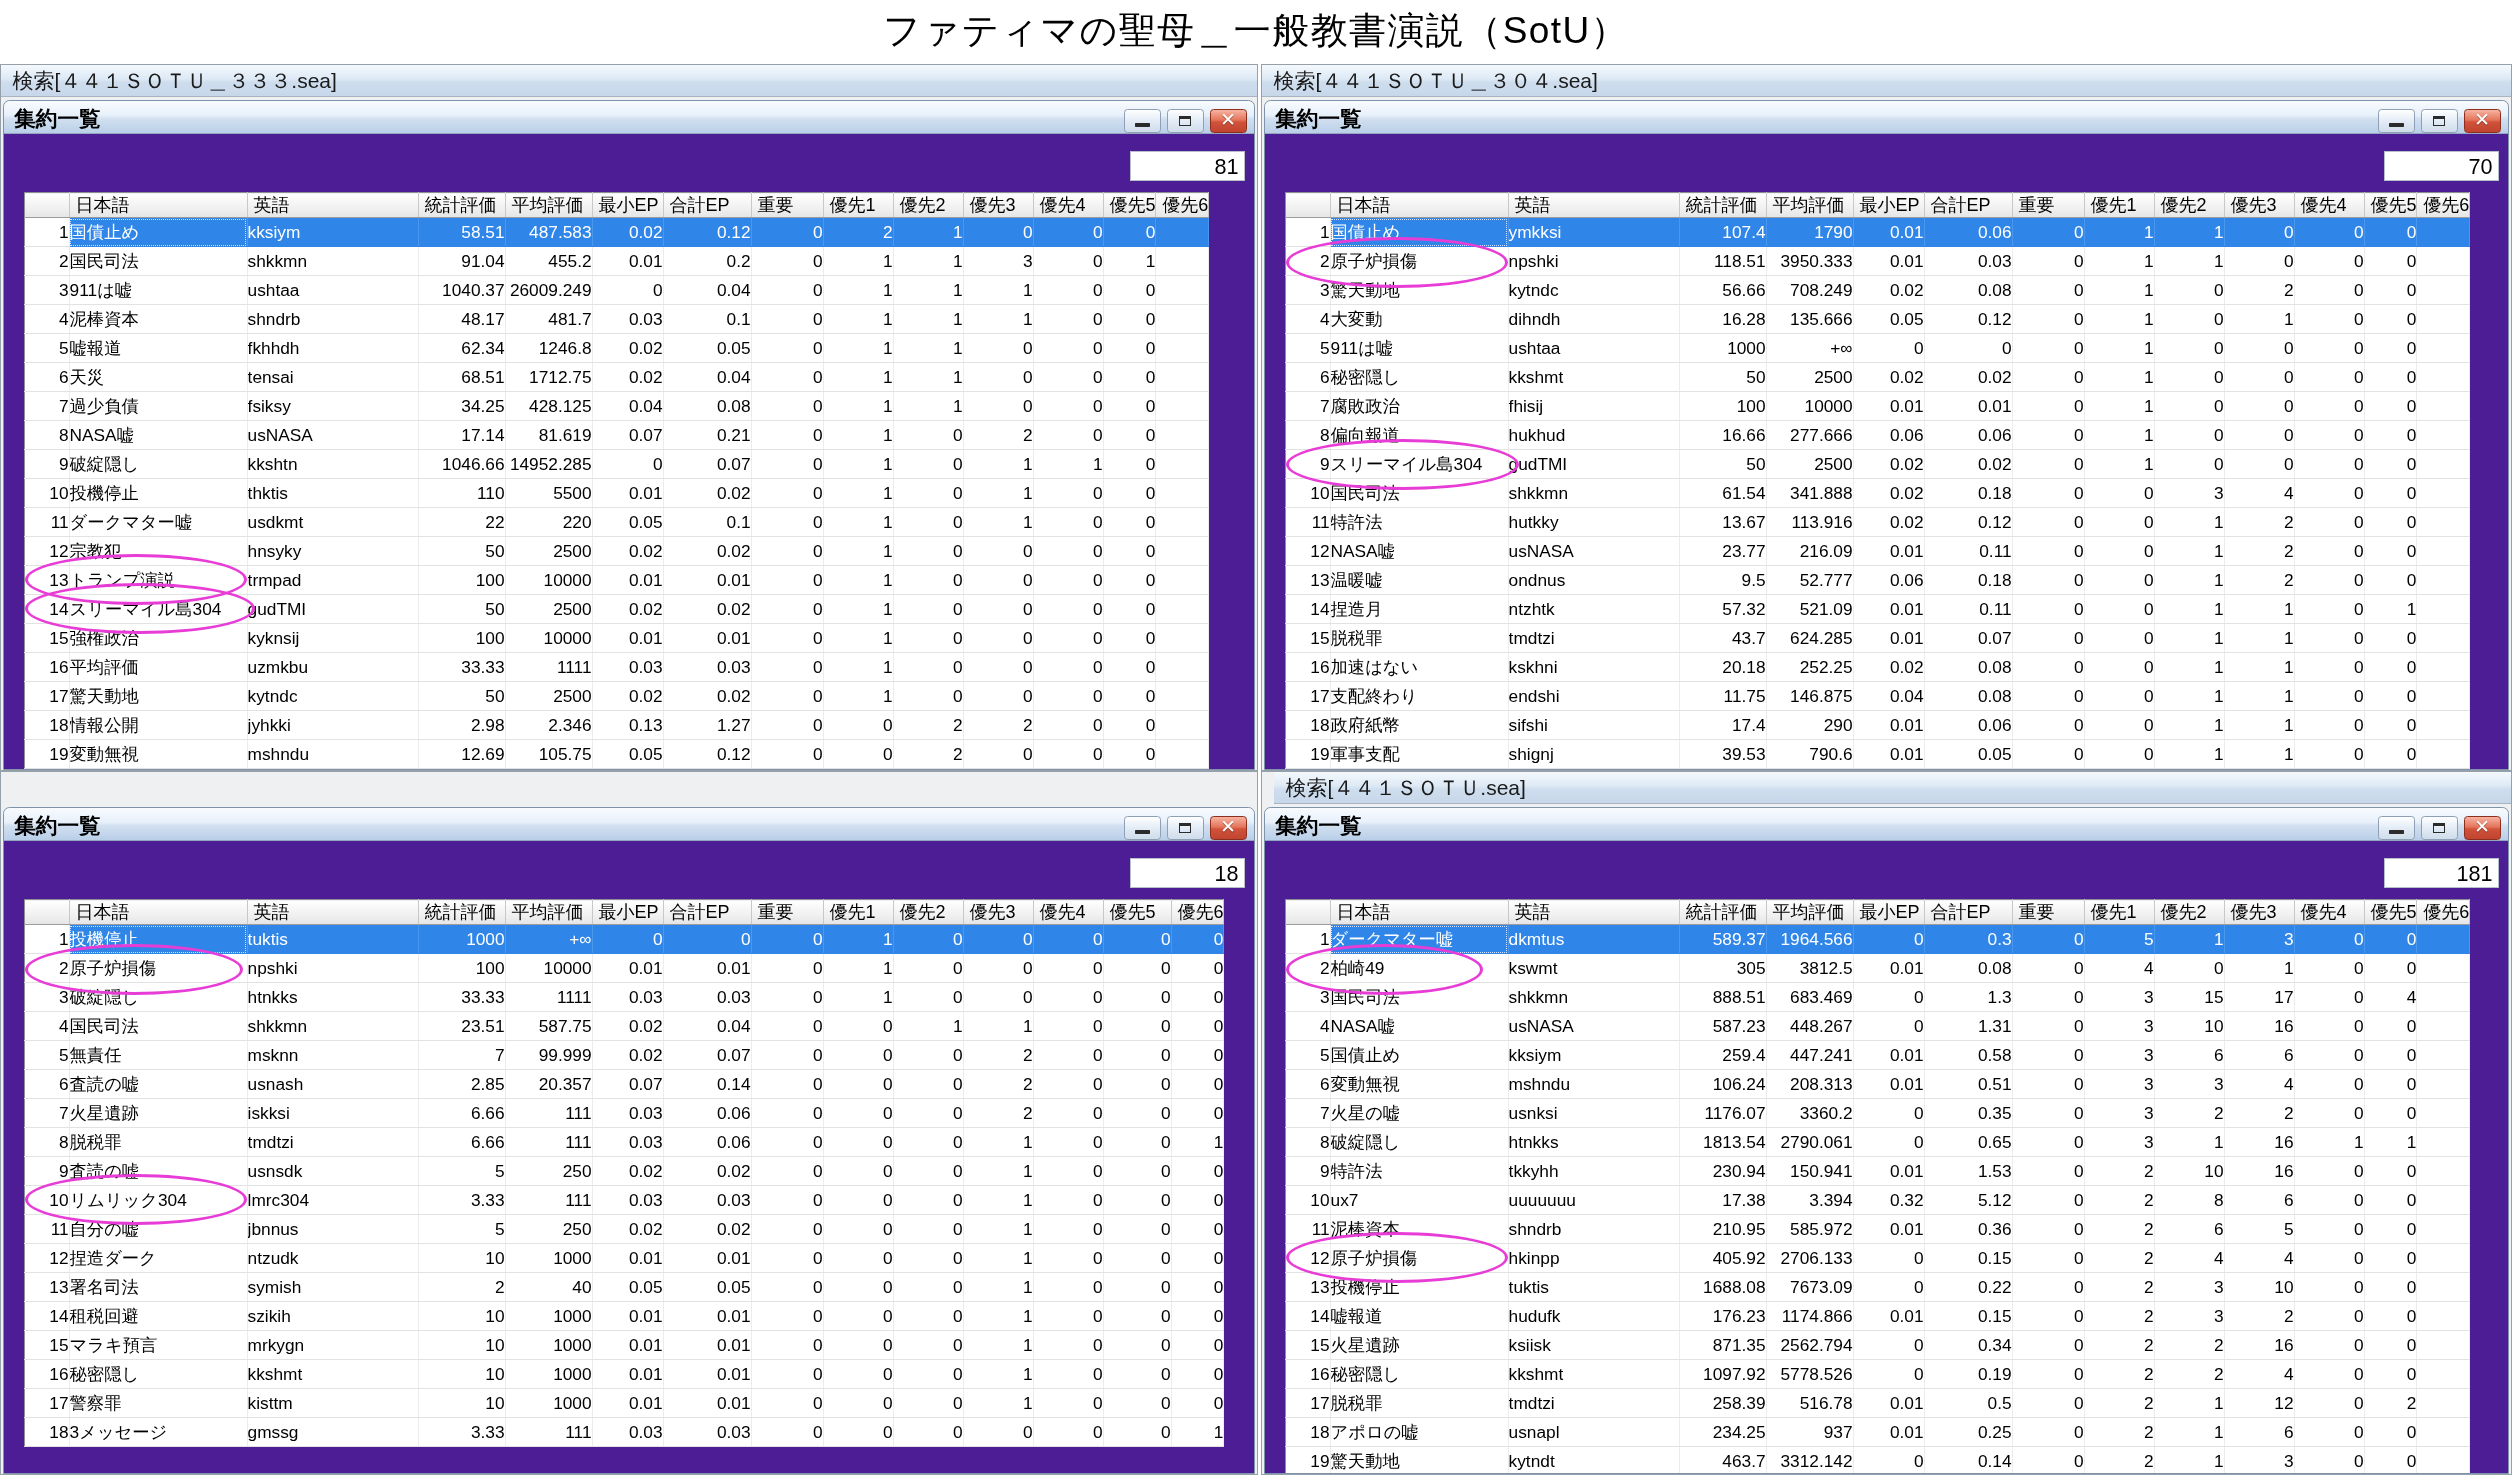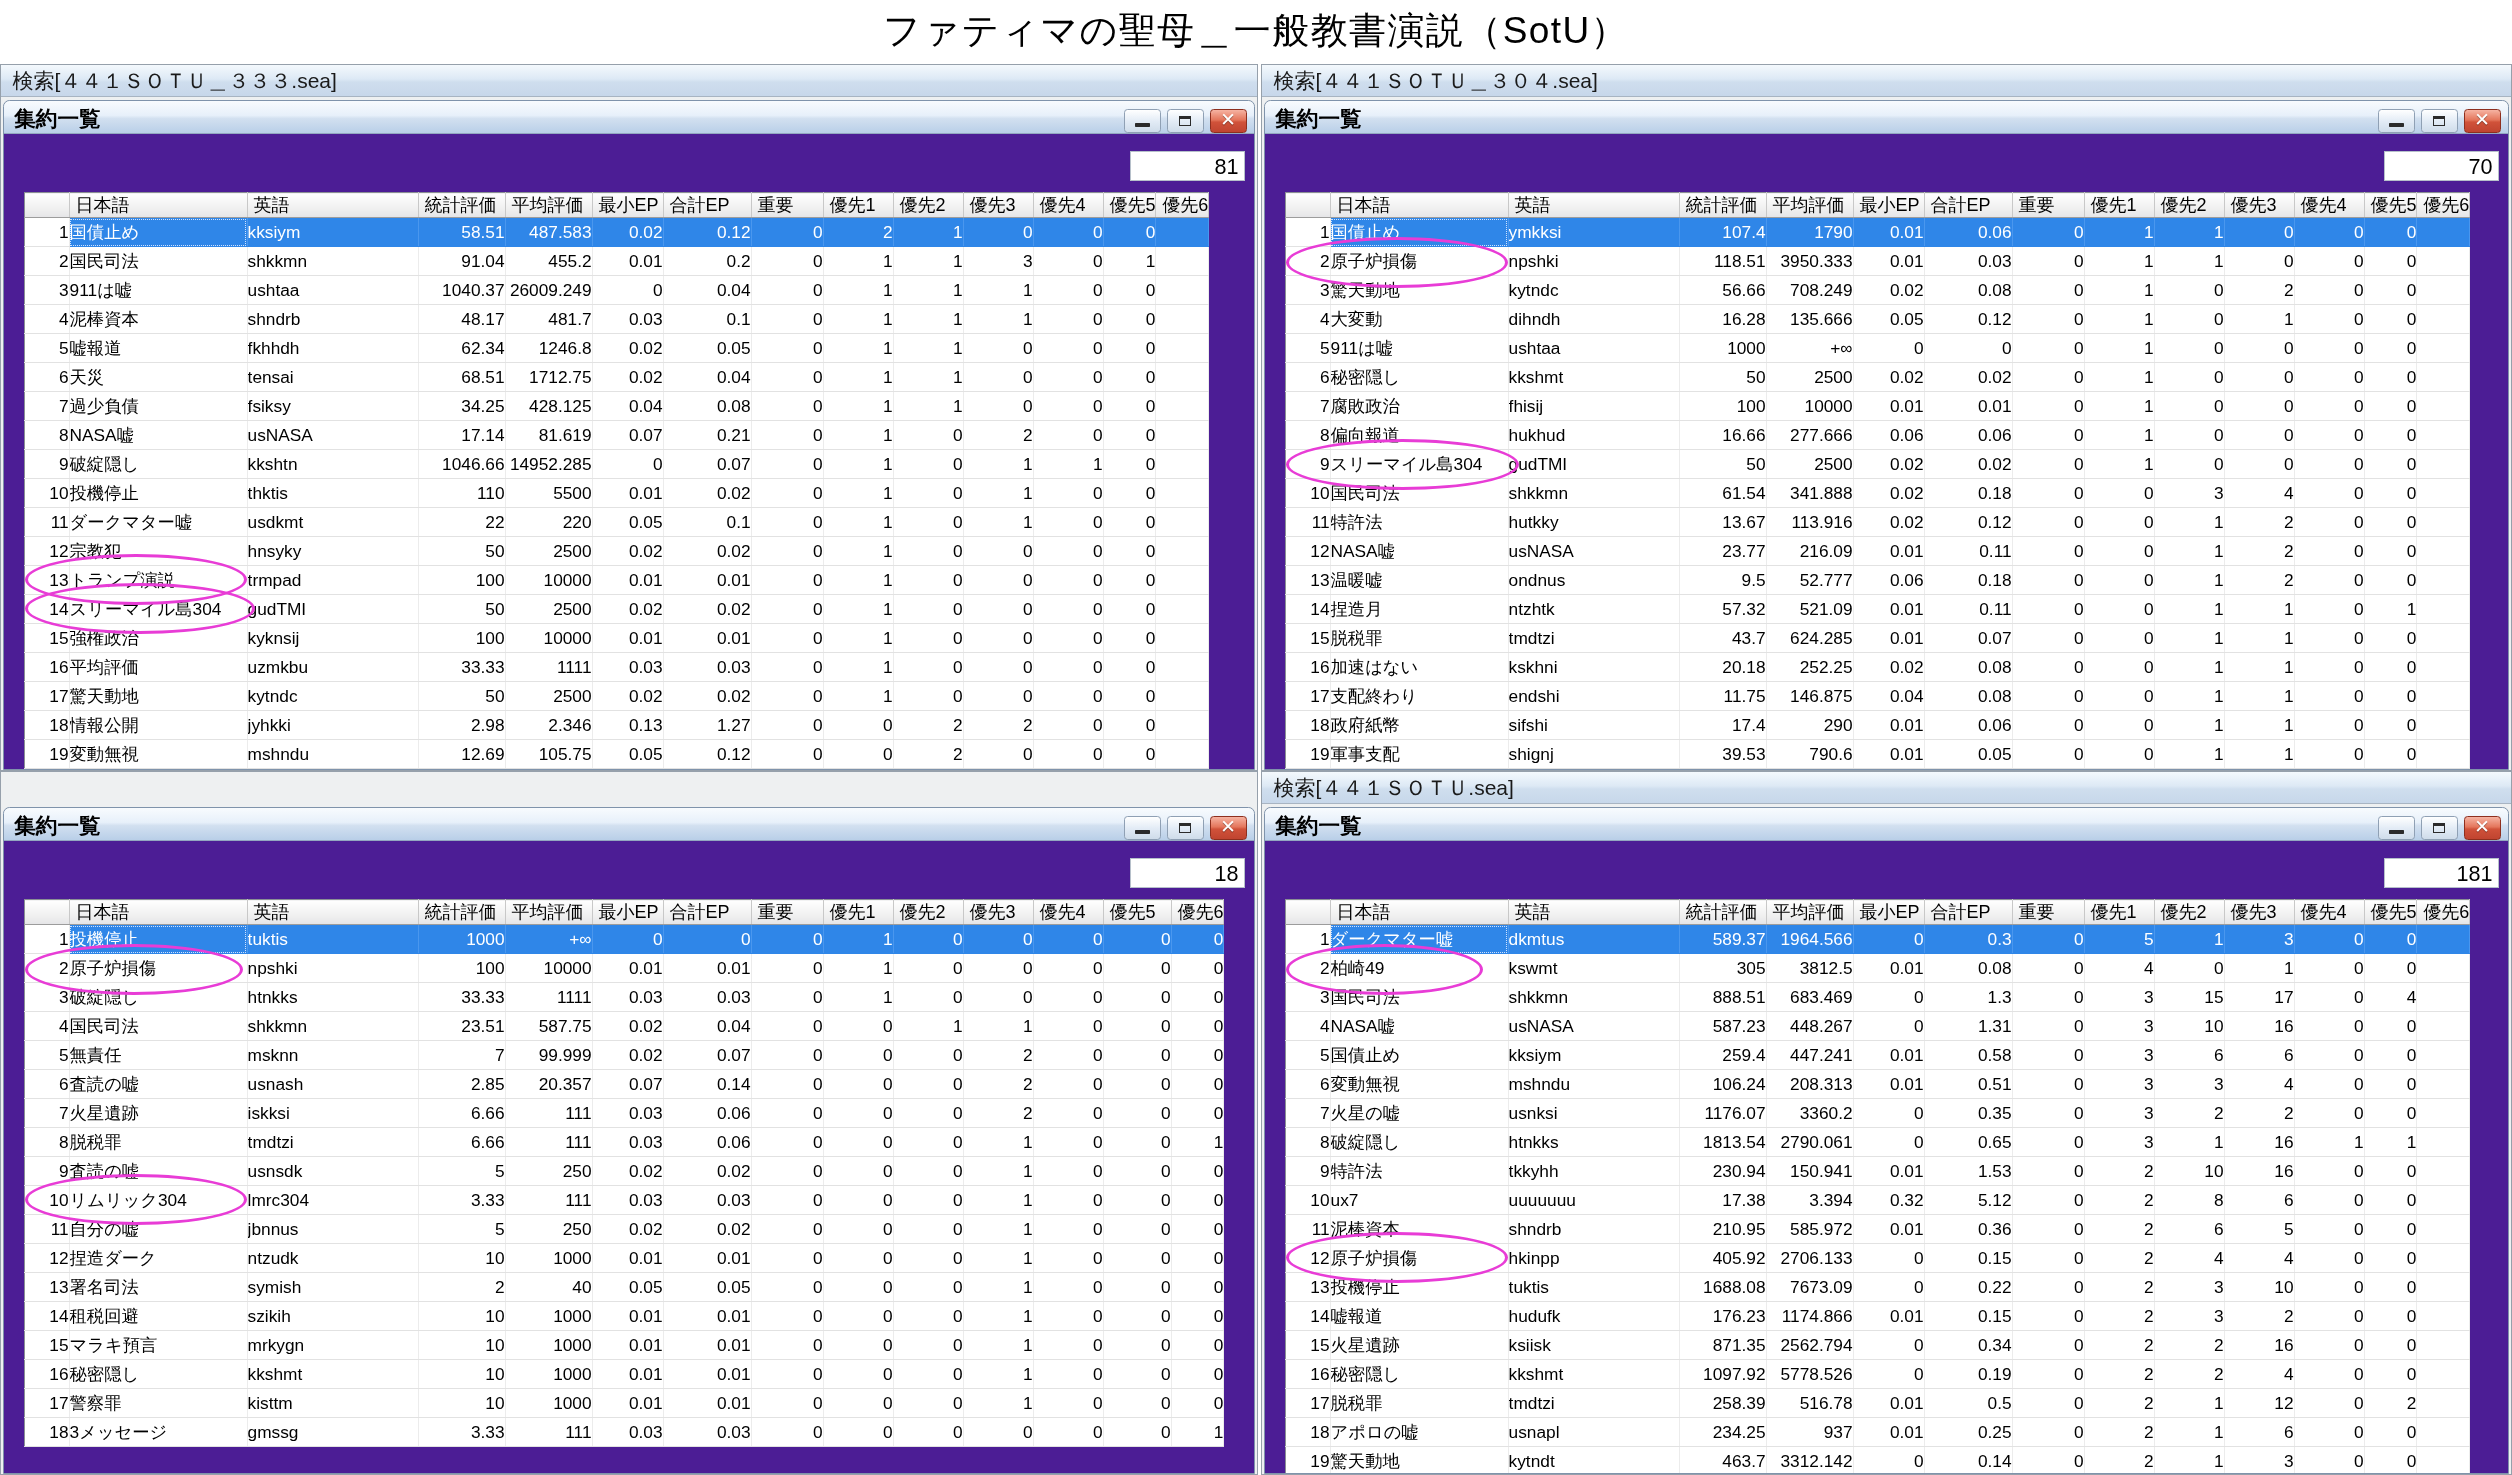--- a/index.html
+++ b/index.html
@@ -1172,21 +1172,21 @@
                 </tr>
               </tbody>
             </table>
             <div class="circle" style="left: 1.4px; width: 212px; height: 45px; top: 45px;"></div>
             <div class="circle" style="left: 1.4px; width: 216px; height: 45px; top: 275px;"></div>
           </div>
       </div>
     </div>
   </div>
 
-  <div class="outer-window" style="left:1261px;top:771px;width:1251px;height:704px;">
+  <div class="outer-window" style="left:1261px;top:771px;width:1251px;height:704px;padding-left:12px;">
     <div class="outer-titlebar">
       <span class="outer-title">検索[４４１ＳＯＴＵ.sea]</span>
     </div>
     <div class="inner-window">
       <div class="inner-titlebar">
         <span class="inner-title">集約一覧</span>
         <div class="win-btns">
           <div class="wbtn">
               <span class="glyph-min"></span>
             </div>

